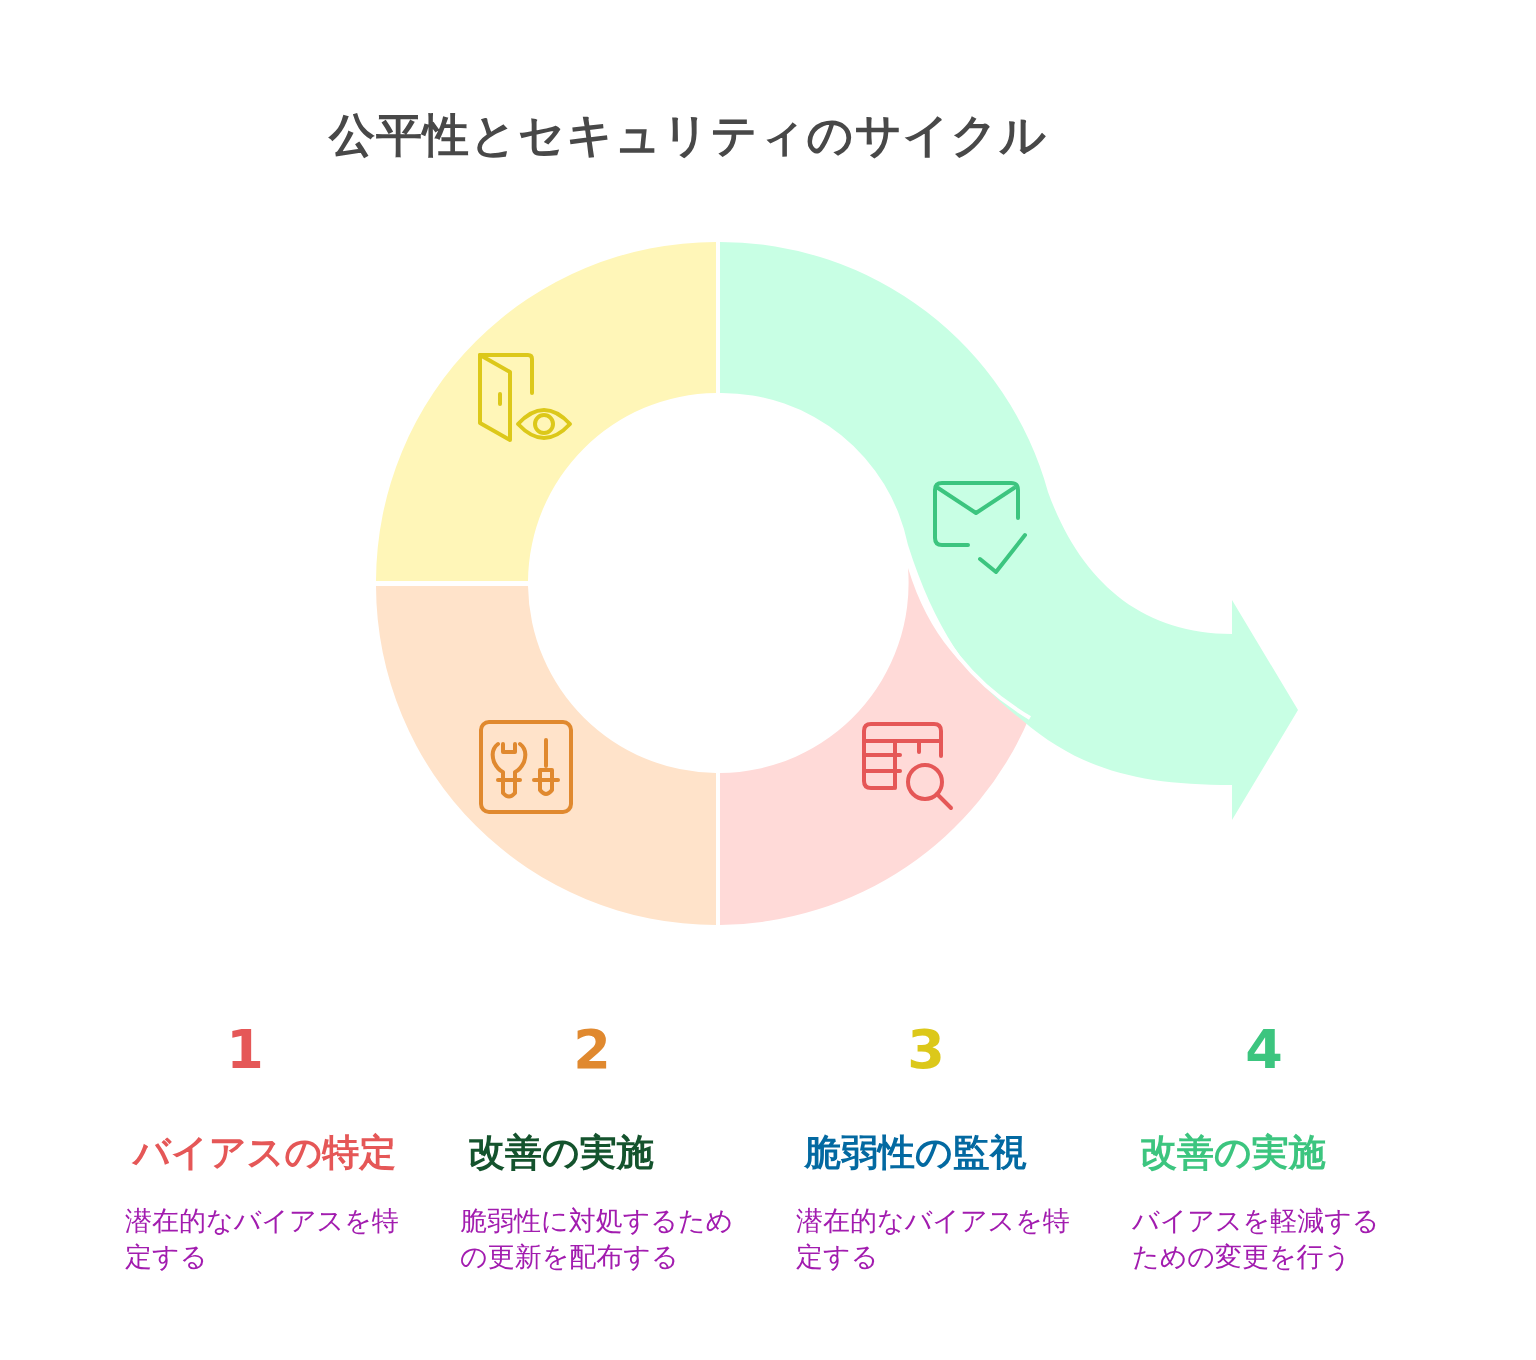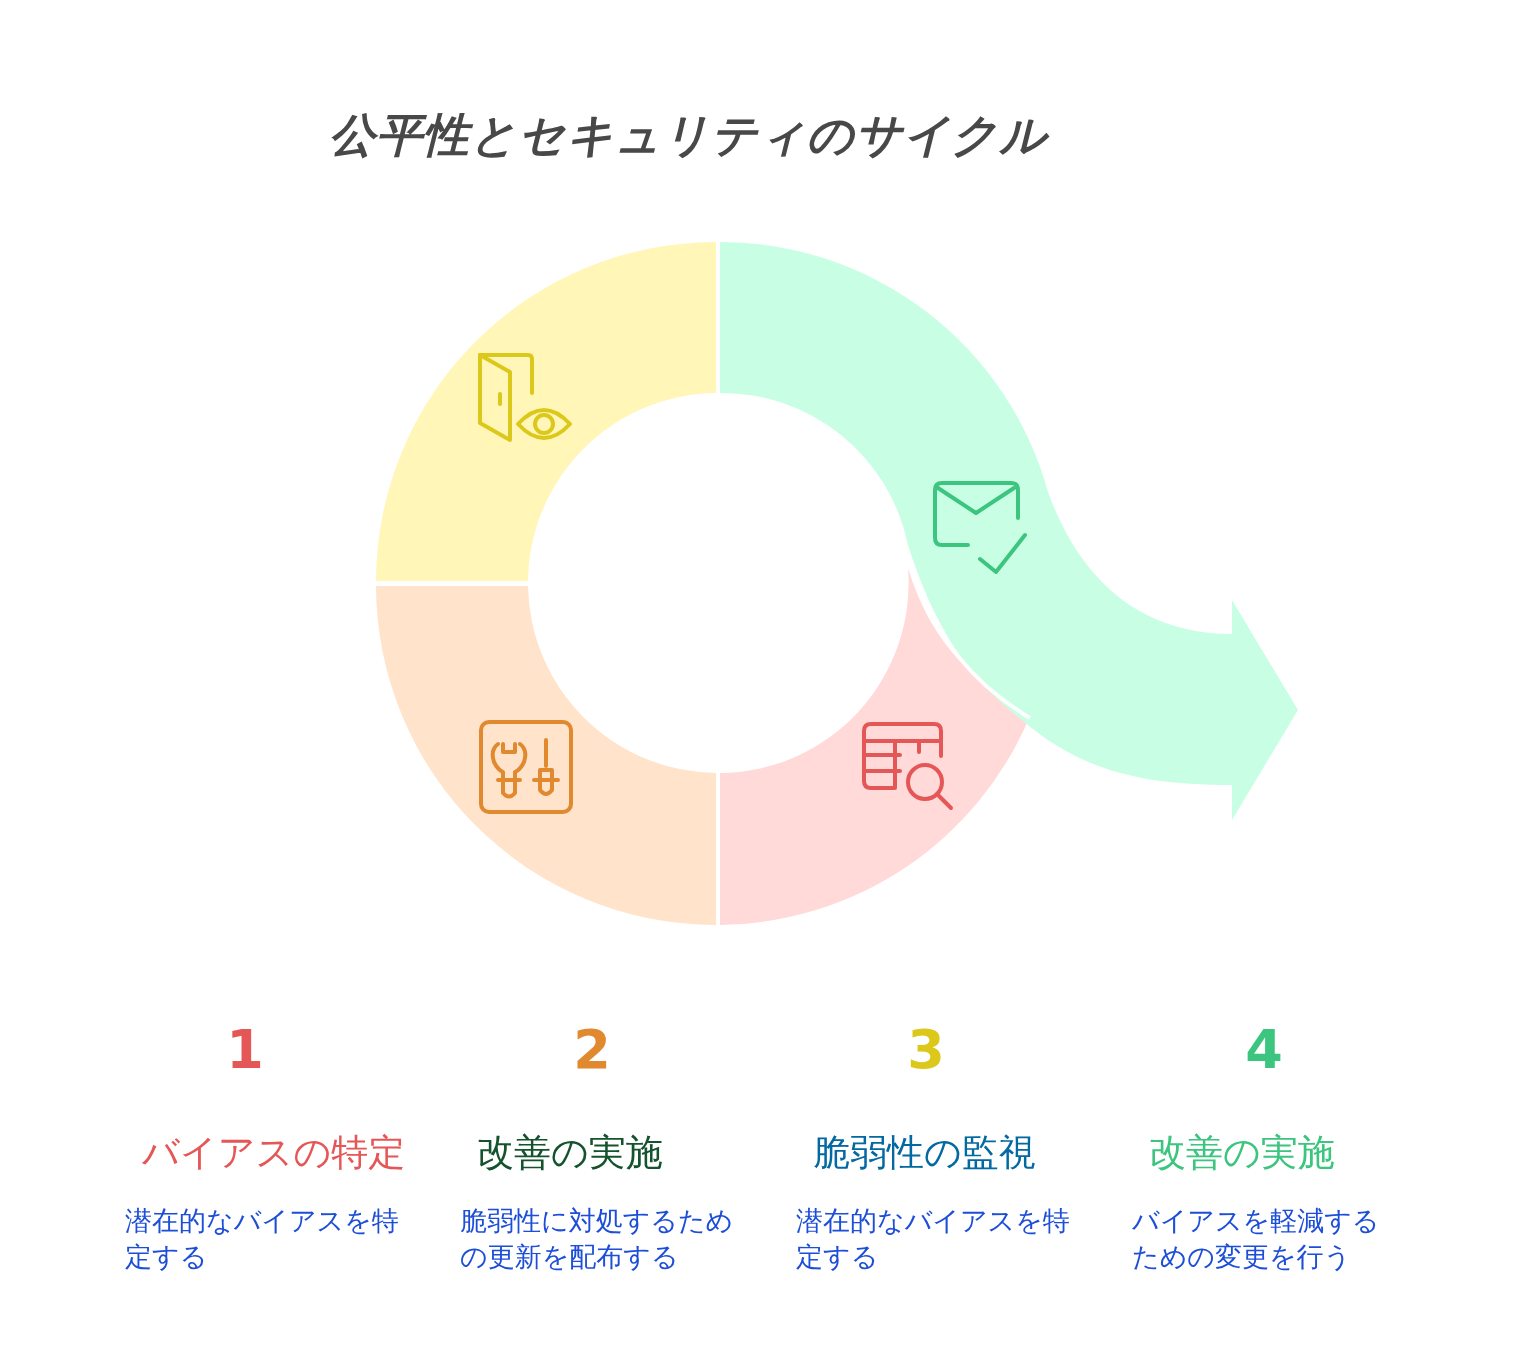--- a/index.html
+++ b/index.html
@@ -18,21 +18,20 @@
       position: absolute;
       left: 0;
       top: 100px;
       width: 1376px;
       text-align: center;
       font-size: 46px;
       font-weight: bold;
       color: #484848;
       letter-spacing: 1px;
       line-height: 70px;
-      font-style: italic;
     }
     svg.diagram {
       position: absolute;
       left: 0;
       top: 0;
       width: 1536px;
       height: 1000px;
     }
     .step {
       position: absolute;
@@ -45,34 +44,34 @@
       width: 300px;
       text-align: center;
       font-size: 54px;
       font-weight: bold;
       line-height: 70px;
       font-family: "DejaVu Sans", sans-serif;
     }
     .step .label {
       position: absolute;
       top: 113px;
-      left: 17px;
+      left: 8px;
       font-size: 37px;
-      font-weight: normal;
+      font-weight: bold;
       line-height: 50px;
       white-space: nowrap;
     }
     .step .desc {
       position: absolute;
       top: 188px;
       left: 0;
       width: 290px;
       font-size: 27px;
       line-height: 36px;
-      color: #1d4ed8;
+      color: #a21caf;
     }
   </style>
 </head>
 <body>
 
 <div class="title">公平性とセキュリティのサイクル</div>
 
 <svg class="diagram" viewBox="0 0 1536 1000" xmlns="http://www.w3.org/2000/svg">
 
   <path d="M 716 242 L 716 393 A 190 190 0 0 0 528 581 L 376 581 A 340 340 0 0 1 716 242 Z" fill="#FFF6B8"></path>

